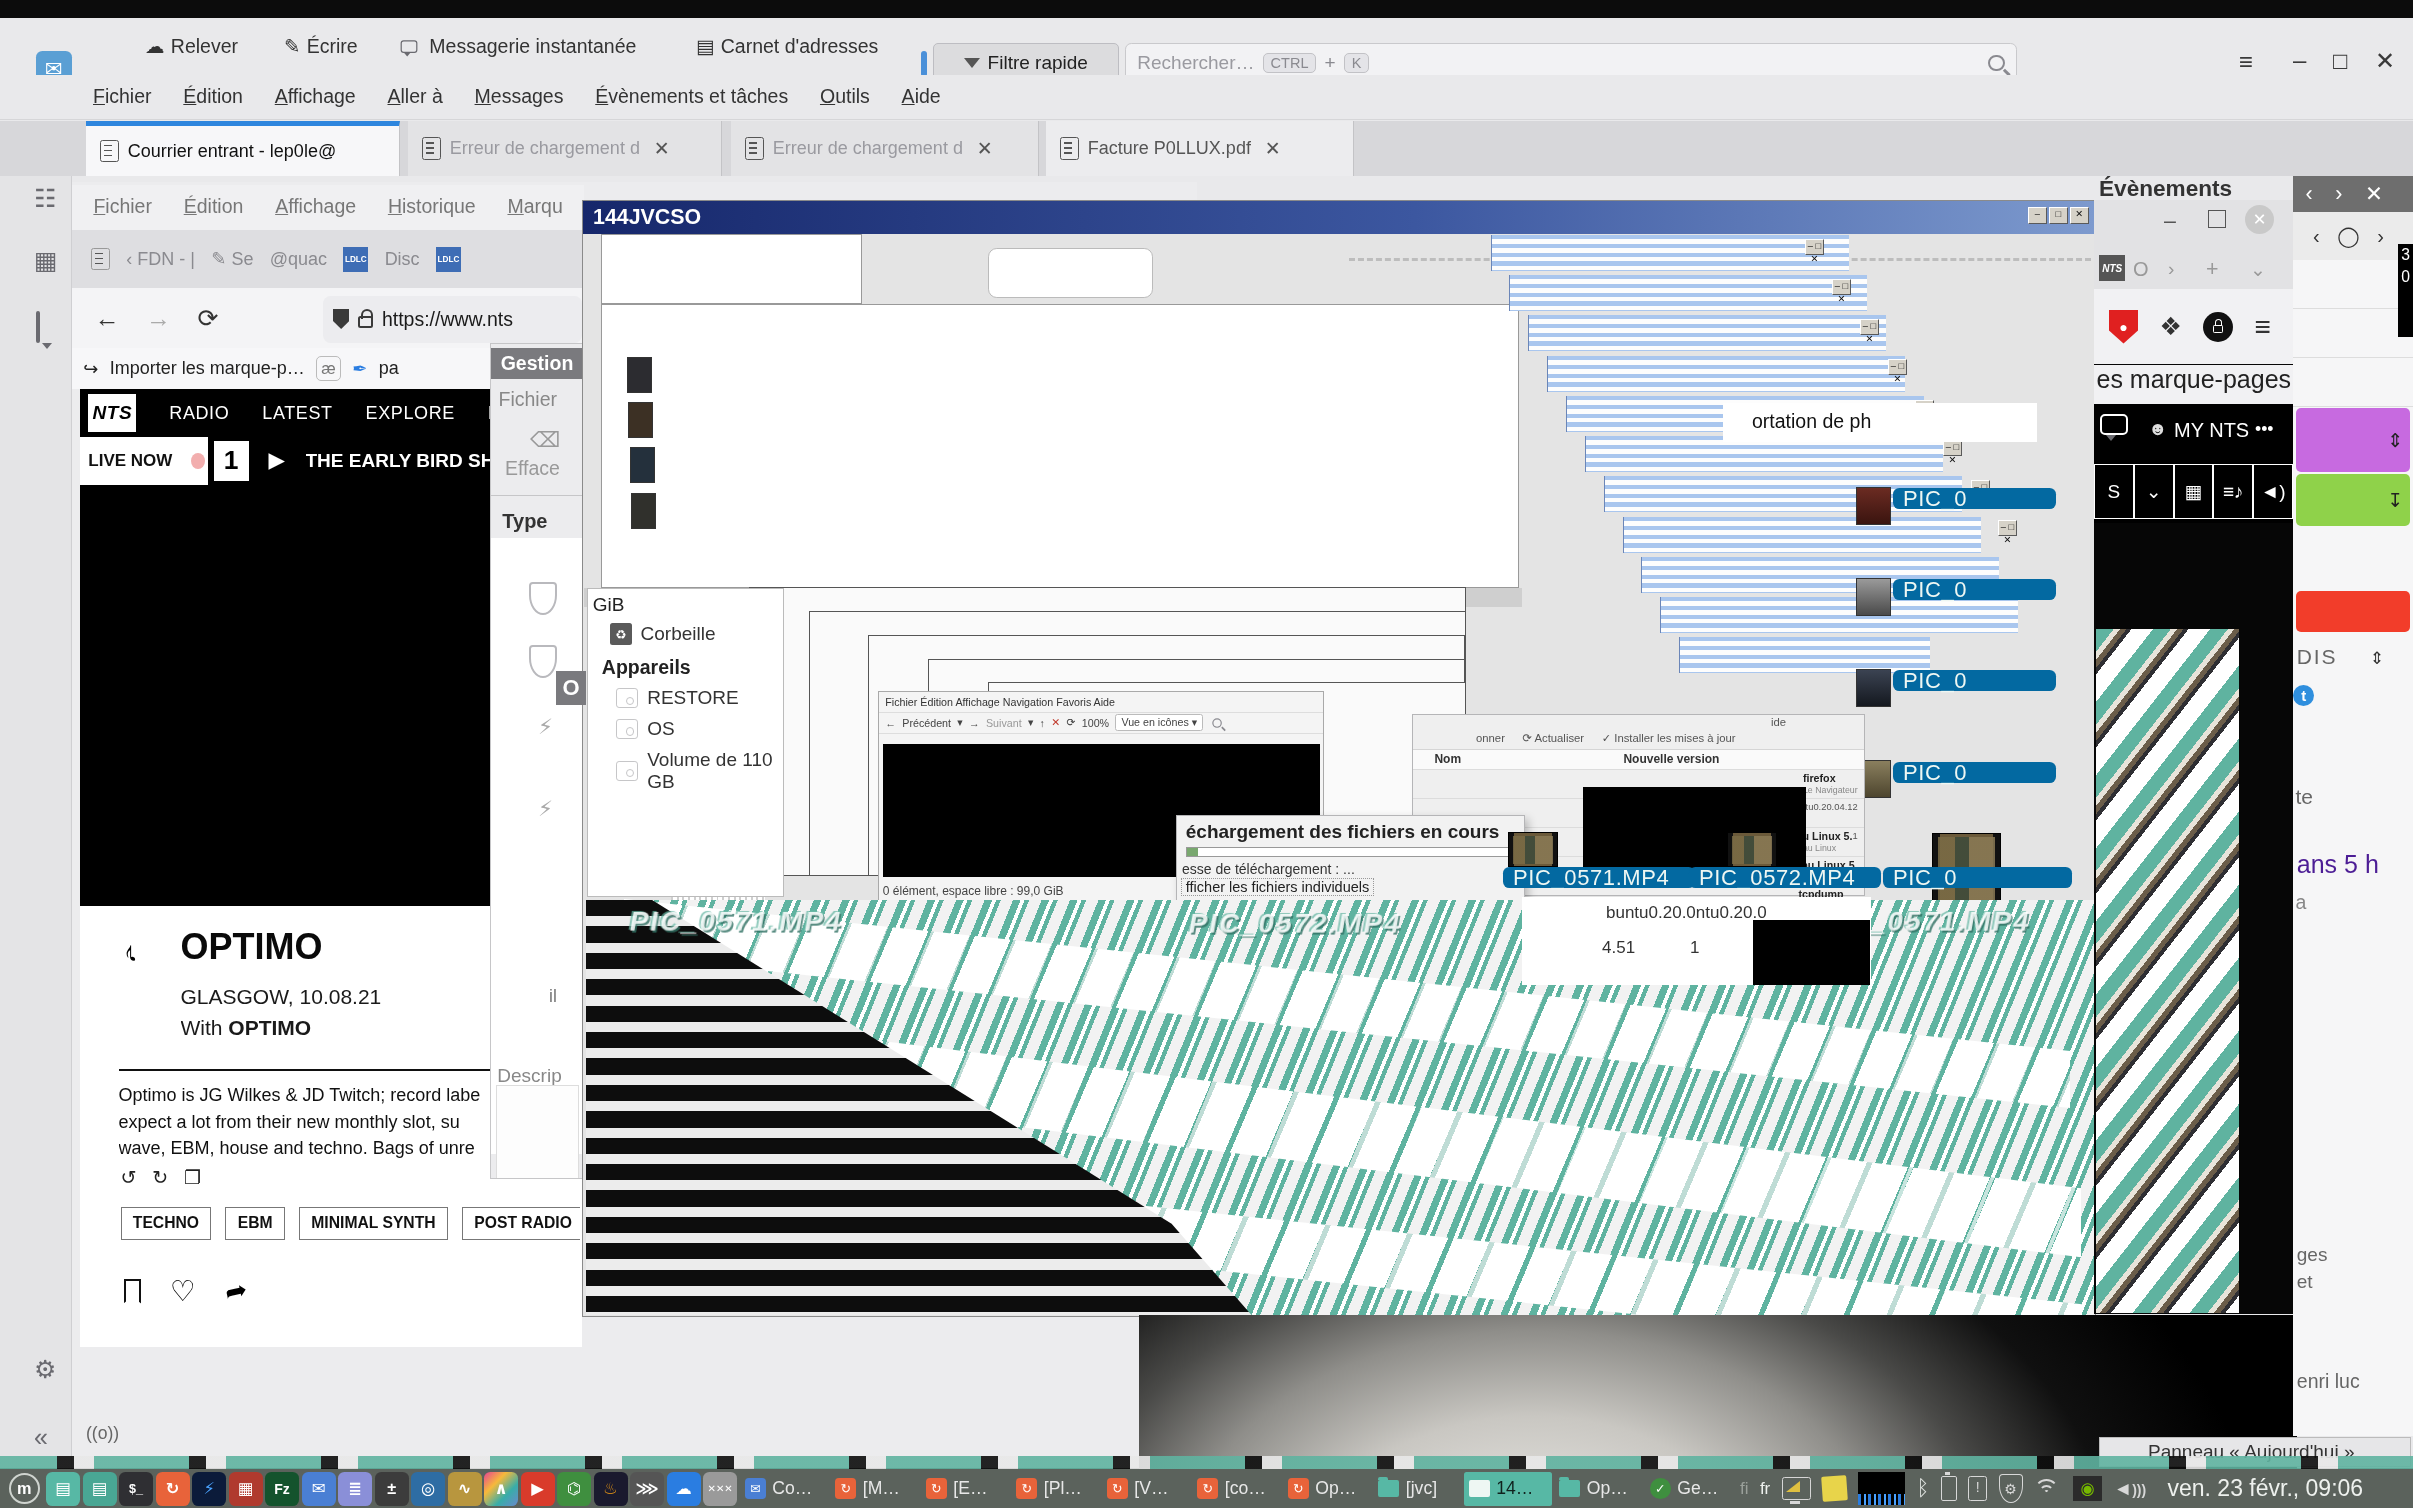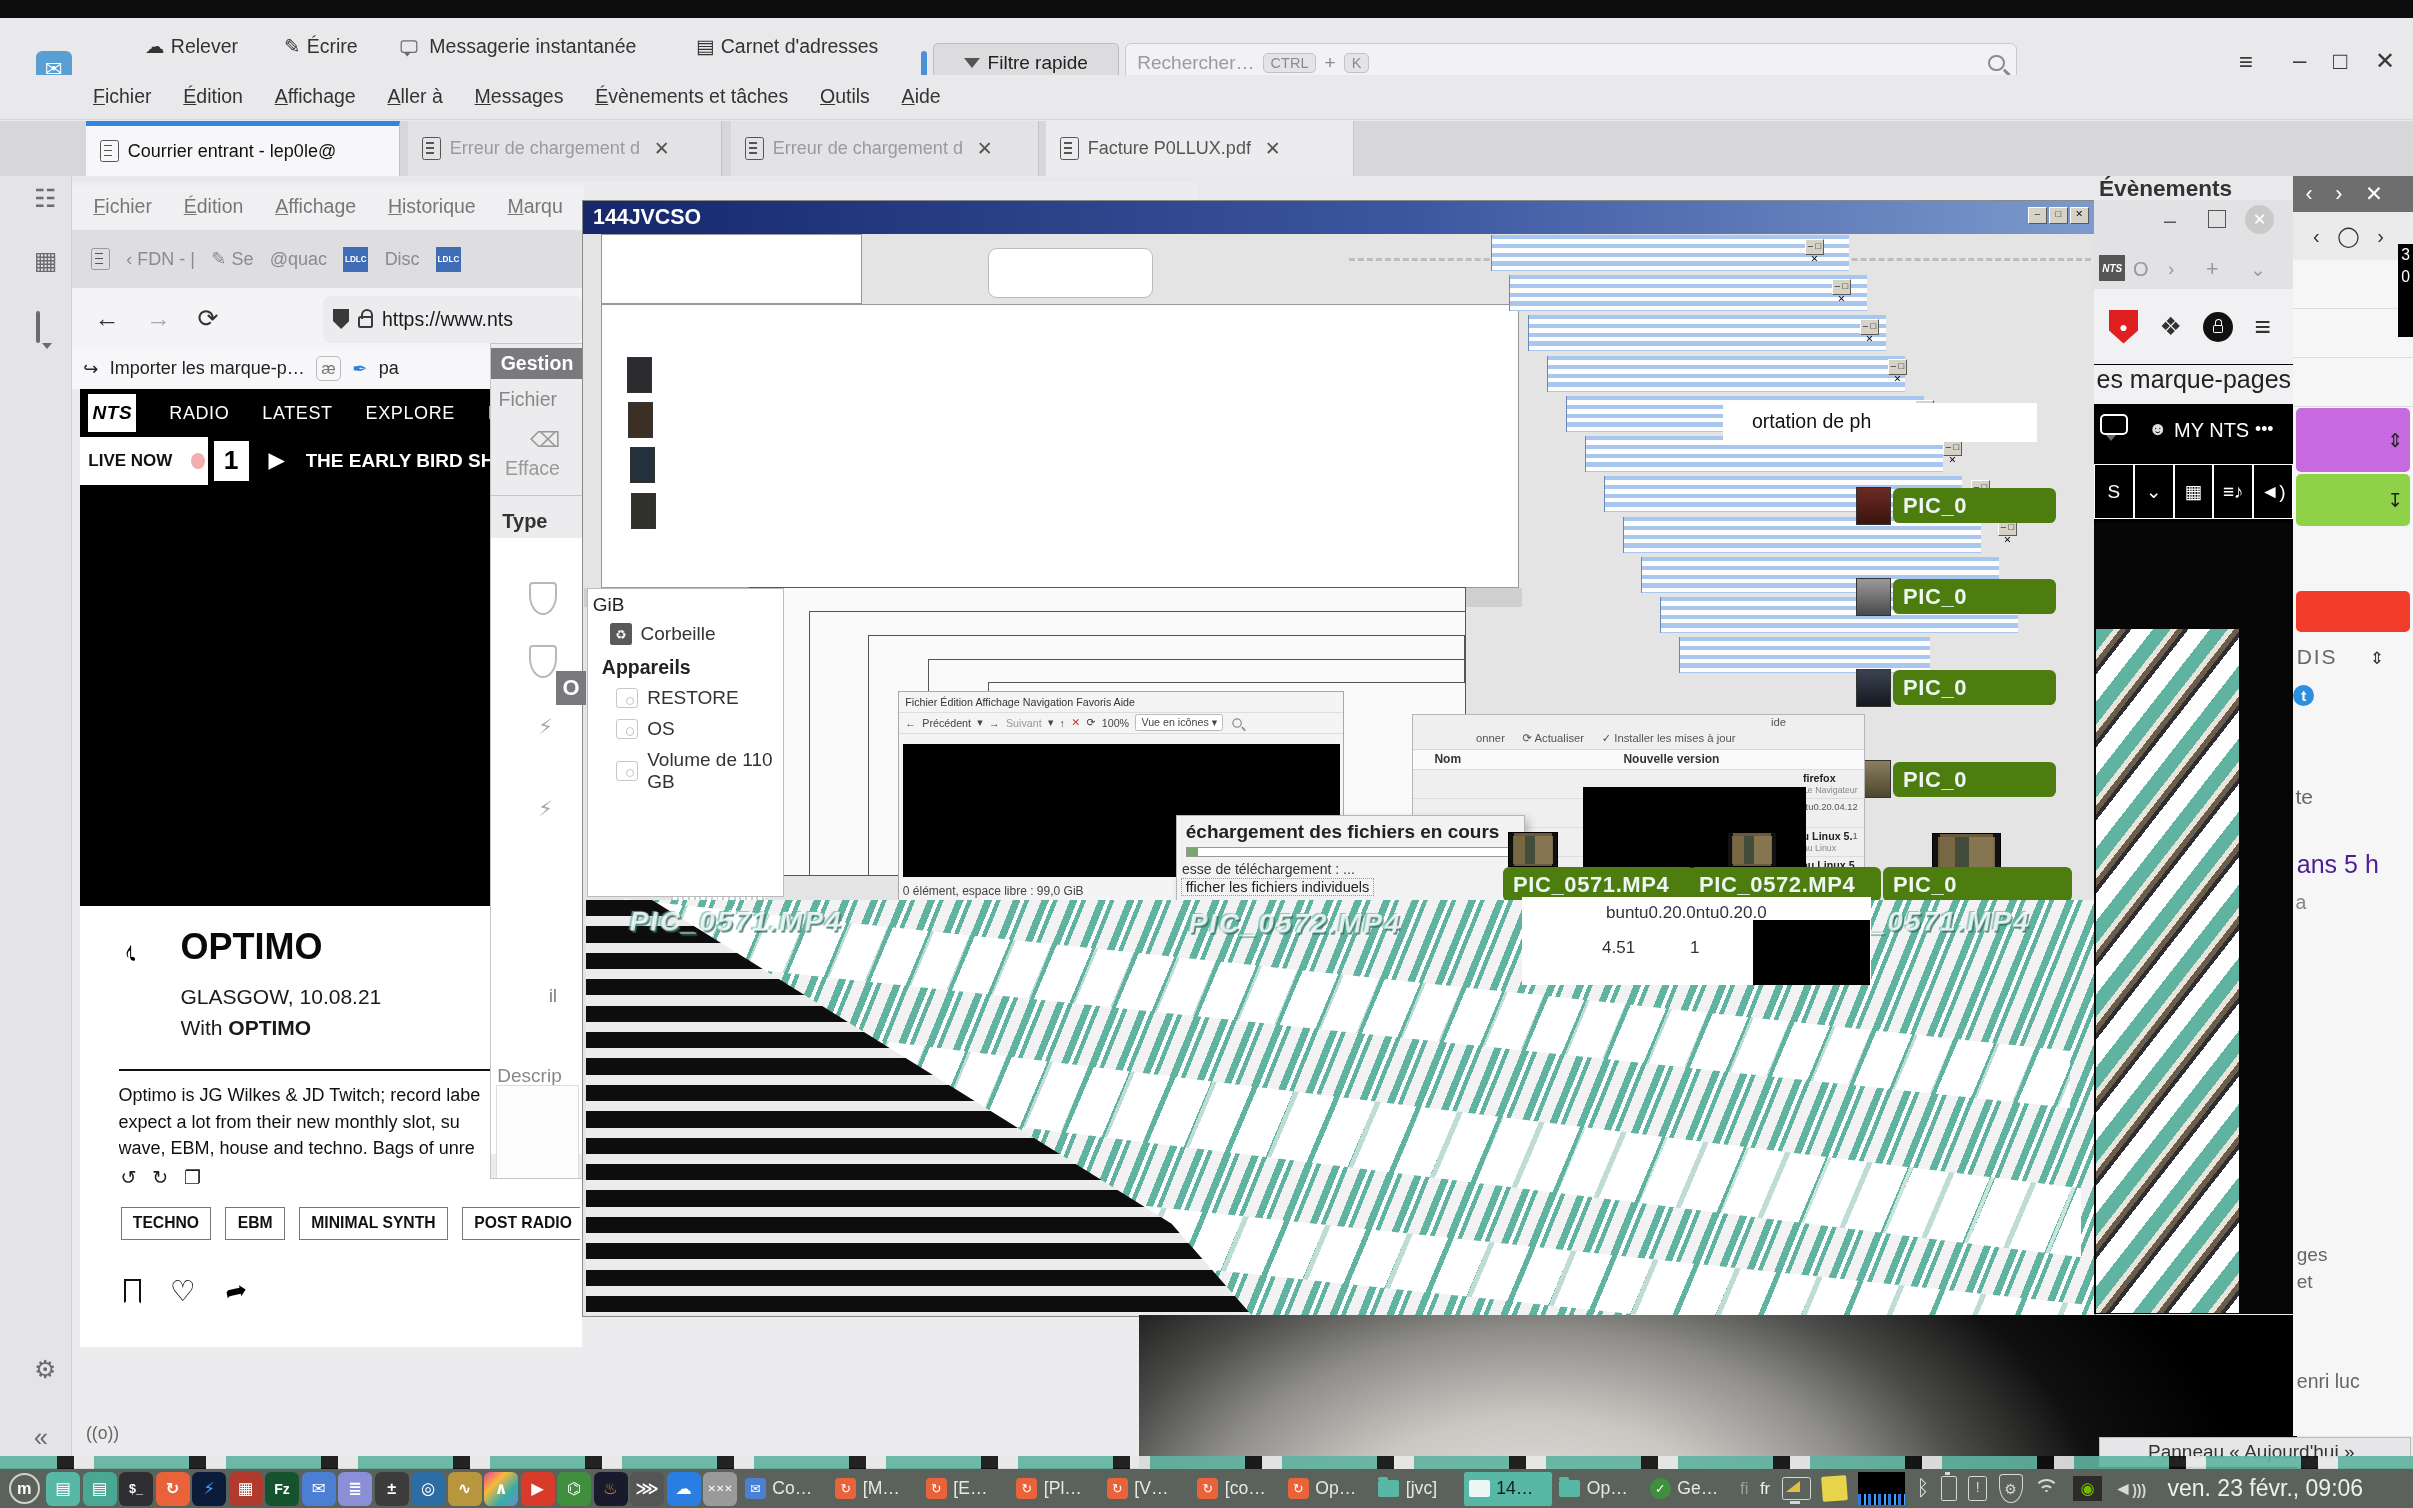--- a/index.html
+++ b/index.html
@@ -60,29 +60,29 @@
   .selbox{background:#7a7a7e;color:#fff;font-weight:bold;display:flex;align-items:center;justify-content:center}
   .shield-o{width:28px;height:33px;border:2.5px solid #b9b9bd;border-radius:3.8px 3.8px 50% 50%/3.8px 3.8px 60% 60%}
   
   .jv-win{left:582px;top:200px;width:1514px;height:1117px;background:#e4e4e4;border:1.3px solid #8a8a8a;z-index:4}
   .jv-title{left:0;top:0;width:1512px;height:33px;background:linear-gradient(90deg,#16276b 0%,#3c57a0 55%,#7d9ace 100%);color:#fff;font-weight:bold;font-size:21.4px;display:flex;align-items:center;padding-left:10px}
   .chip3{position:absolute;display:flex;gap:1.9px}
   .chip3 span{width:19px;height:16.3px;background:#d6d2c8;border:1.3px solid;border-color:#fff #5a5a5a #5a5a5a #fff;font-size:9.4px;line-height:12.6px;text-align:center;color:#111}
   .wframe{position:absolute;background:#fafafa;border:1.9px solid #555}
   .bluerow{position:absolute;background:repeating-linear-gradient(180deg,#a9c6ee 0 4.4px,#fdfdfd 4.4px 8.8px);border-left:1.3px solid #6b86b8}
   .picthumb{position:absolute;border:1.3px solid #333}
-  .piclab{position:absolute;height:35px;background:#4d7c0f;border-radius:6.3px;color:#eef7f3;font-weight:bold;font-size:22px;display:flex;align-items:center;padding-left:10px;letter-spacing:0.6px}
+  .piclab{position:absolute;height:21px;background:#0369a1;border-radius:6.3px;color:#eef7f3;font-weight:normal;font-size:22px;display:flex;align-items:center;padding-left:10px;letter-spacing:0.6px}
   .film{position:absolute;background:linear-gradient(90deg,#111 0 10%,#6b5a3a 10% 90%,#111 90%);border:1.3px solid #000}
   .film::after{content:"";position:absolute;inset:2.5px 8%;background:linear-gradient(90deg,#7a6b45 0 30%,#3c4a3a 30% 55%,#8a7a55 55% 100%);opacity:.85}
   .sea{left:2.5px;top:699px;width:1508px;height:415px;background:
     repeating-linear-gradient(112deg,#5fb3a0 0 7px,#ffffff 7px 10.7px,#5fb3a0 10.7px 15px,#f2f2f2 15px 26.4px)}
   .seawave{position:absolute;background:repeating-linear-gradient(112deg,#ffffff 0 16.3px,rgba(95,179,160,.35) 16.3px 21.4px,#ffffff 21.4px 38px)}
   .stairs{position:absolute;left:0px;top:0px;width:666px;height:415px;background:repeating-linear-gradient(180deg,#0d0d0d 0 16.3px,#ececec 16.3px 26.4px);clip-path:polygon(0 0,10% 0,88% 78%,100% 100%,0 100%)}
   .ghost{position:absolute;color:rgba(255,255,255,.85);font-weight:bold;font-size:28px;letter-spacing:1.9px;transform:skewX(-10deg);text-shadow:1.9px 1.9px 0 rgba(47,112,99,.8),-1.9px -1.3px 0 rgba(95,179,160,.7);filter:blur(0.4px)}
-  .fmwin{left:315px;top:490px;width:446px;height:210px;background:#f4f4f4;border:1.3px solid #a9a9a9}
+  .fmwin{left:295px;top:490px;width:446px;height:210px;background:#f4f4f4;border:1.3px solid #a9a9a9}
   .fm-menu{color:#333;font-size:10.7px;padding:3.8px 6.3px}
   .fm-tools{display:flex;align-items:center;gap:6.3px;color:#444;font-size:10.7px;padding:1.3px 6.3px;border-top:0.6px solid #ddd;border-bottom:0.6px solid #ddd}
   .viewbox{border:0.6px solid #bbb;border-radius:2.5px;background:#fff;padding:1.3px 5px}
   .updwin{left:829px;top:513px;width:453px;height:182px;background:#efefef;border:1.3px solid #b5b5b7}
   .updrow{display:flex;justify-content:flex-end;border-top:0.6px solid #dcdcdc;padding:2.5px 6.3px 2.5px 21.4px}
   .dlg{left:593px;top:614px;width:349px;height:90px;background:#f2f2f2;border:1.3px solid #b5b5b7;box-shadow:3.8px 3.8px 8.8px rgba(0,0,0,.25)}
   .prog{margin:3.8px 8.8px 2.5px;height:10px;border:1.3px solid #999;background:#fff;position:relative}
   .prog::after{content:"";position:absolute;left:0;top:0;width:11.3px;height:100%;background:#79a86f}
   .vlines{position:absolute;background:repeating-linear-gradient(90deg,#cfcfcf 0 1.9px,#fff 1.9px 5.7px)}
   

